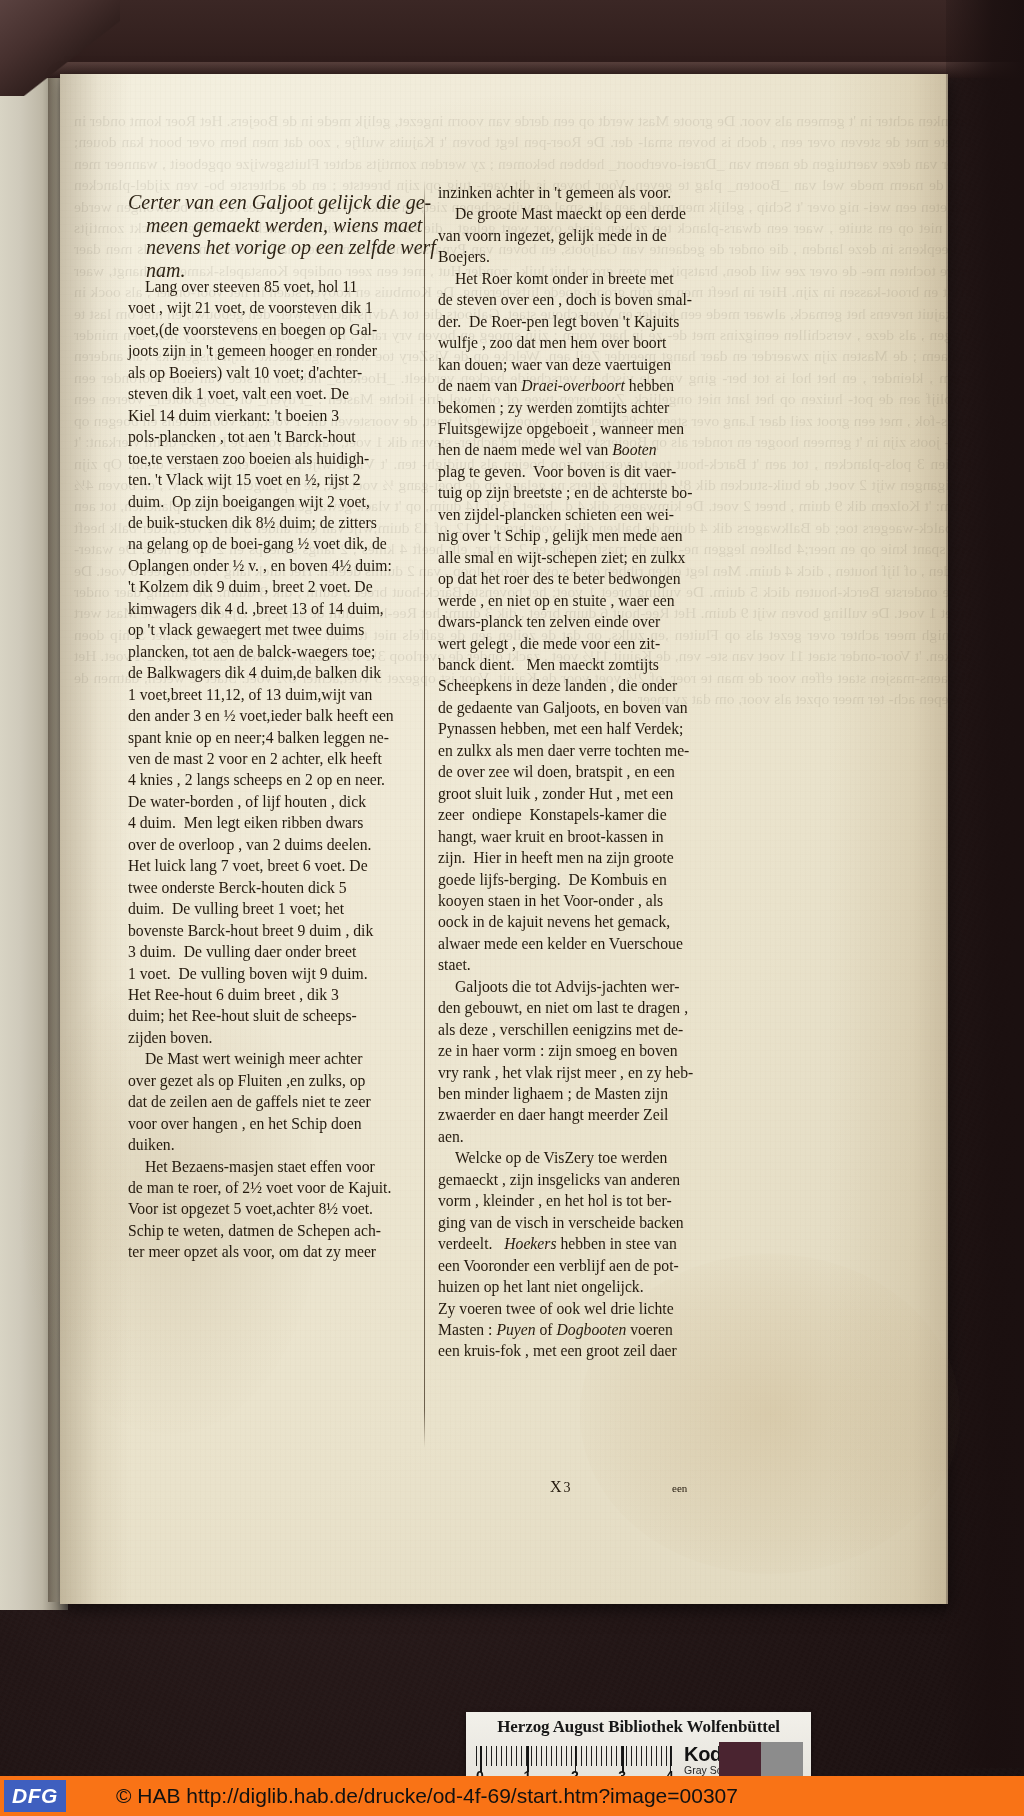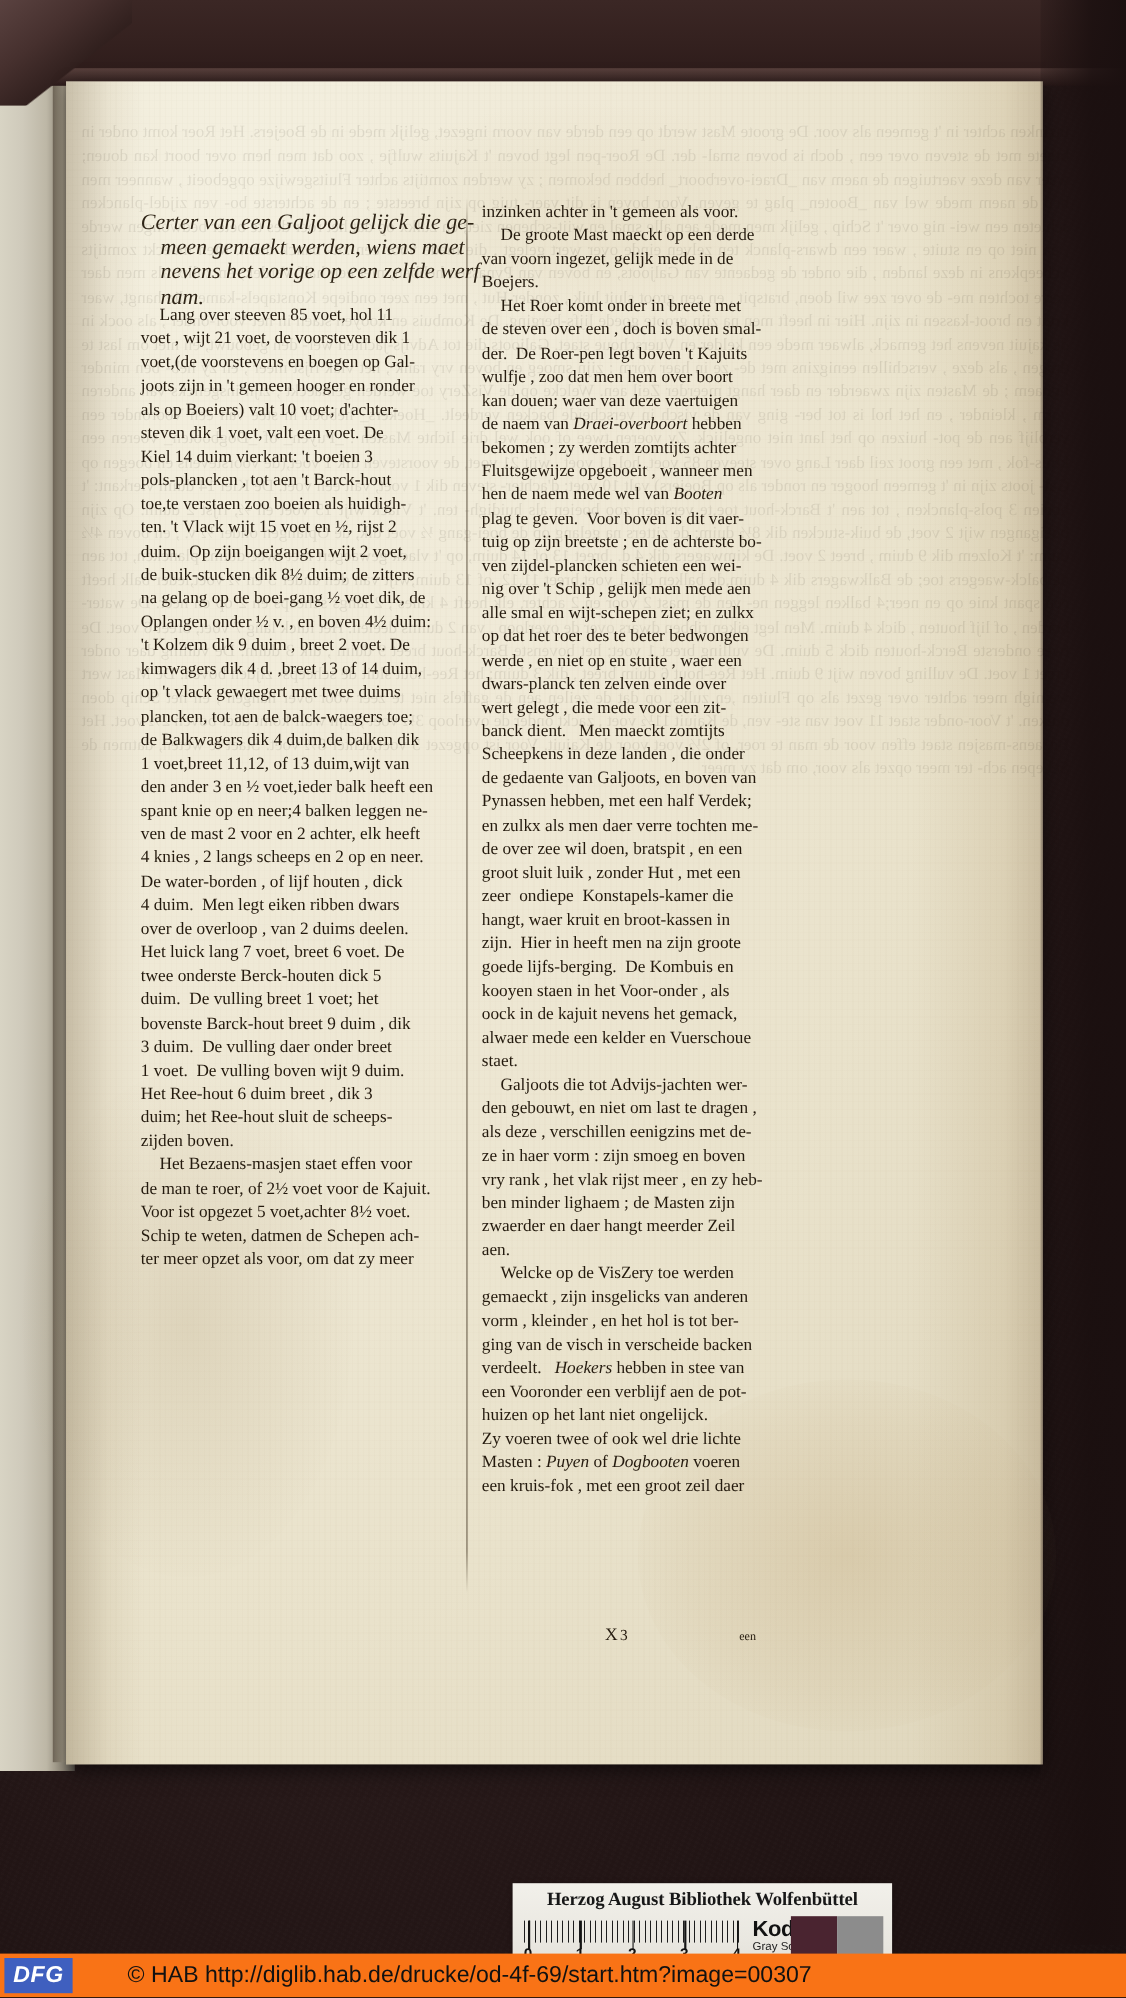--- a/index.html
+++ b/index.html
@@ -354,20 +354,21 @@
       <span class="cap-line">Certer van een Galjoot gelijck die ge-</span>
       <span class="cap-line ind">meen gemaekt werden, wiens maet</span>
       <span class="cap-line ind">nevens het vorige op een zelfde werf</span>
       <span class="cap-line ind">nam.</span>
     </div>
 
   <div class="col-rule"></div>
 
   <div class="col left" id="col-left">
       <p><span class="ln ti">Lang over steeven 85 voet, hol 11</span><span class="ln">voet , wijt 21 voet, de voorsteven dik 1</span><span class="ln">voet,(de voorstevens en boegen op Gal-</span><span class="ln">joots zijn in 't gemeen hooger en ronder</span><span class="ln">als op Boeiers) valt 10 voet; d'achter-</span><span class="ln">steven dik 1 voet, valt een voet. De</span><span class="ln">Kiel 14 duim vierkant: 't boeien 3</span><span class="ln">pols-plancken , tot aen 't Barck-hout</span><span class="ln">toe,te verstaen zoo boeien als huidigh-</span><span class="ln">ten. 't Vlack wijt 15 voet en ½, rijst 2</span><span class="ln">duim.  Op zijn boeigangen wijt 2 voet,</span><span class="ln">de buik-stucken dik 8½ duim; de zitters</span><span class="ln">na gelang op de boei-gang ½ voet dik, de</span><span class="ln">Oplangen onder ½ v. , en boven 4½ duim:</span><span class="ln">'t Kolzem dik 9 duim , breet 2 voet. De</span><span class="ln">kimwagers dik 4 d. ,breet 13 of 14 duim,</span><span class="ln">op 't vlack gewaegert met twee duims</span><span class="ln">plancken, tot aen de balck-waegers toe;</span><span class="ln">de Balkwagers dik 4 duim,de balken dik</span><span class="ln">1 voet,breet 11,12, of 13 duim,wijt van</span><span class="ln">den ander 3 en ½ voet,ieder balk heeft een</span><span class="ln">spant knie op en neer;4 balken leggen ne-</span><span class="ln">ven de mast 2 voor en 2 achter, elk heeft</span><span class="ln">4 knies , 2 langs scheeps en 2 op en neer.</span><span class="ln">De water-borden , of lijf houten , dick</span><span class="ln">4 duim.  Men legt eiken ribben dwars</span><span class="ln">over de overloop , van 2 duims deelen.</span><span class="ln">Het luick lang 7 voet, breet 6 voet. De</span><span class="ln">twee onderste Berck-houten dick 5</span><span class="ln">duim.  De vulling breet 1 voet; het</span><span class="ln">bovenste Barck-hout breet 9 duim , dik</span><span class="ln">3 duim.  De vulling daer onder breet</span><span class="ln">1 voet.  De vulling boven wijt 9 duim.</span><span class="ln">Het Ree-hout 6 duim breet , dik 3</span><span class="ln">duim; het Ree-hout sluit de scheeps-</span><span class="ln">zijden boven.</span></p>
+      <p><span class="ln ti">De Mast wert weinigh meer achter</span><span class="ln">over gezet als op Fluiten ,en zulks, op</span><span class="ln">dat de zeilen aen de gaffels niet te zeer</span><span class="ln">voor over hangen , en het Schip doen</span><span class="ln">duiken.</span></p>
       <p><span class="ln ti">Het Bezaens-masjen staet effen voor</span><span class="ln">de man te roer, of 2½ voet voor de Kajuit.</span><span class="ln">Voor ist opgezet 5 voet,achter 8½ voet.</span><span class="ln">Schip te weten, datmen de Schepen ach-</span><span class="ln">ter meer opzet als voor, om dat zy meer</span></p>
     </div>
   <div class="col right" id="col-right">
       <p><span class="ln">inzinken achter in 't gemeen als voor.</span></p>
       <p><span class="ln ti">De groote Mast maeckt op een derde</span><span class="ln">van voorn ingezet, gelijk mede in de</span><span class="ln">Boejers.</span></p>
       <p><span class="ln ti">Het Roer komt onder in breete met</span><span class="ln">de steven over een , doch is boven smal-</span><span class="ln">der.  De Roer-pen legt boven 't Kajuits</span><span class="ln">wulfje , zoo dat men hem over boort</span><span class="ln">kan douen; waer van deze vaertuigen</span><span class="ln">de naem van <i>Draei-overboort</i> hebben</span><span class="ln">bekomen ; zy werden zomtijts achter</span><span class="ln">Fluitsgewijze opgeboeit , wanneer men</span><span class="ln">hen de naem mede wel van <i>Booten</i></span><span class="ln">plag te geven.  Voor boven is dit vaer-</span><span class="ln">tuig op zijn breetste ; en de achterste bo-</span><span class="ln">ven zijdel-plancken schieten een wei-</span><span class="ln">nig over 't Schip , gelijk men mede aen</span><span class="ln">alle smal en wijt-schepen ziet; en zulkx</span><span class="ln">op dat het roer des te beter bedwongen</span><span class="ln">werde , en niet op en stuite , waer een</span><span class="ln">dwars-planck ten zelven einde over</span><span class="ln">wert gelegt , die mede voor een zit-</span><span class="ln">banck dient.   Men maeckt zomtijts</span><span class="ln">Scheepkens in deze landen , die onder</span><span class="ln">de gedaente van Galjoots, en boven van</span><span class="ln">Pynassen hebben, met een half Verdek;</span><span class="ln">en zulkx als men daer verre tochten me-</span><span class="ln">de over zee wil doen, bratspit , en een</span><span class="ln">groot sluit luik , zonder Hut , met een</span><span class="ln">zeer  ondiepe  Konstapels-kamer die</span><span class="ln">hangt, waer kruit en broot-kassen in</span><span class="ln">zijn.  Hier in heeft men na zijn groote</span><span class="ln">goede lijfs-berging.  De Kombuis en</span><span class="ln">kooyen staen in het Voor-onder , als</span><span class="ln">oock in de kajuit nevens het gemack,</span><span class="ln">alwaer mede een kelder en Vuerschoue</span><span class="ln">staet.</span></p>
       <p><span class="ln ti">Galjoots die tot Advijs-jachten wer-</span><span class="ln">den gebouwt, en niet om last te dragen ,</span><span class="ln">als deze , verschillen eenigzins met de-</span><span class="ln">ze in haer vorm : zijn smoeg en boven</span><span class="ln">vry rank , het vlak rijst meer , en zy heb-</span><span class="ln">ben minder lighaem ; de Masten zijn</span><span class="ln">zwaerder en daer hangt meerder Zeil</span><span class="ln">aen.</span></p>
       <p><span class="ln ti">Welcke op de VisZery toe werden</span><span class="ln">gemaeckt , zijn insgelicks van anderen</span><span class="ln">vorm , kleinder , en het hol is tot ber-</span><span class="ln">ging van de visch in verscheide backen</span><span class="ln">verdeelt.   <i>Hoekers</i> hebben in stee van</span><span class="ln">een Vooronder een verblijf aen de pot-</span><span class="ln">huizen op het lant niet ongelijck.</span><span class="ln">Zy voeren twee of ook wel drie lichte</span><span class="ln">Masten : <i>Puyen</i> of <i>Dogbooten</i> voeren</span><span class="ln">een kruis-fok , met een groot zeil daer</span></p>
     </div>
 

